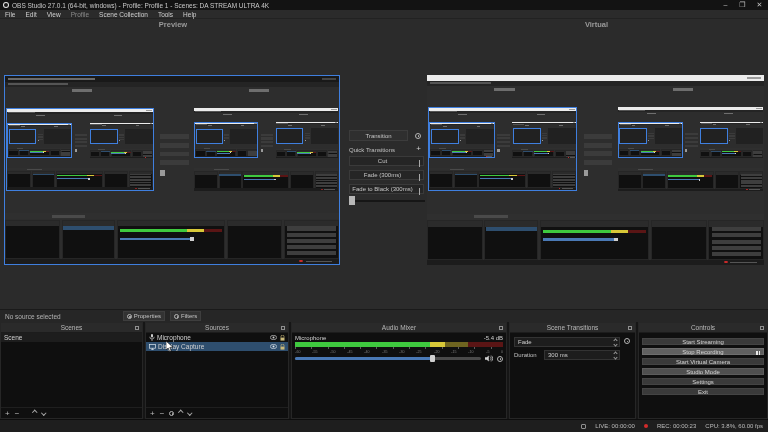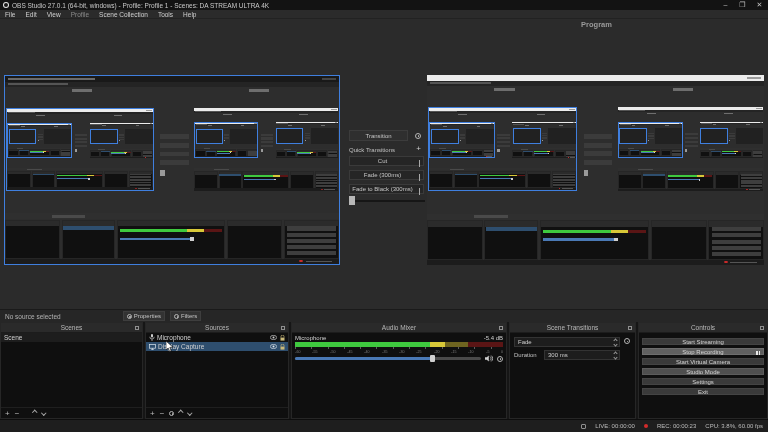--- a/index.html
+++ b/index.html
@@ -139,21 +139,22 @@
   <div id="menubar" class="abs">
     <span class="menu-item">File</span>
     <span class="menu-item">Edit</span>
     <span class="menu-item">View</span>
     <span class="menu-item dim">Profile</span>
     <span class="menu-item">Scene Collection</span>
     <span class="menu-item">Tools</span>
     <span class="menu-item">Help</span>
   </div>
 
-  <div id="program-label" class="abs">Program</div>
+  <div id="preview-label" class="abs">Preview</div>
+  <div id="program-label" class="abs">Virtual</div>
 
   <div id="preview-capture" class="abs" style="background: rgb(45, 45, 45); overflow: hidden;">
       <div style="position: absolute; left: 0px; top: 0px; width: 100%; height: 3.2%; background: rgb(25, 25, 25);"></div>
       <div style="position: absolute; left: 1%; top: 0.8%; width: 26%; height: 1.2%; background: rgb(106, 106, 106);"></div>
       <div style="position: absolute; right: 1%; top: 0.8%; width: 4%; height: 1.4%; background: rgb(68, 68, 68);"></div>
       <div style="position: absolute; left: 0px; top: 3.2%; width: 100%; height: 2.6%; background: rgb(36, 36, 36);"></div>
       <div style="position: absolute; left: 1%; top: 3.8%; width: 18%; height: 1.2%; background: rgb(85, 85, 85);"></div>
       <div style="position: absolute; left: 20%; top: 7%; width: 6%; height: 1.4%; background: rgb(110, 110, 110);"></div>
       <div style="position: absolute; left: 73%; top: 7%; width: 6%; height: 1.4%; background: rgb(110, 110, 110);"></div>
       <div style="position: absolute; left: 0.3%; top: 17%; width: 44.3%; height: 44%; background: rgb(45, 45, 45); overflow: hidden; border: 1px solid rgb(63, 127, 223);">

